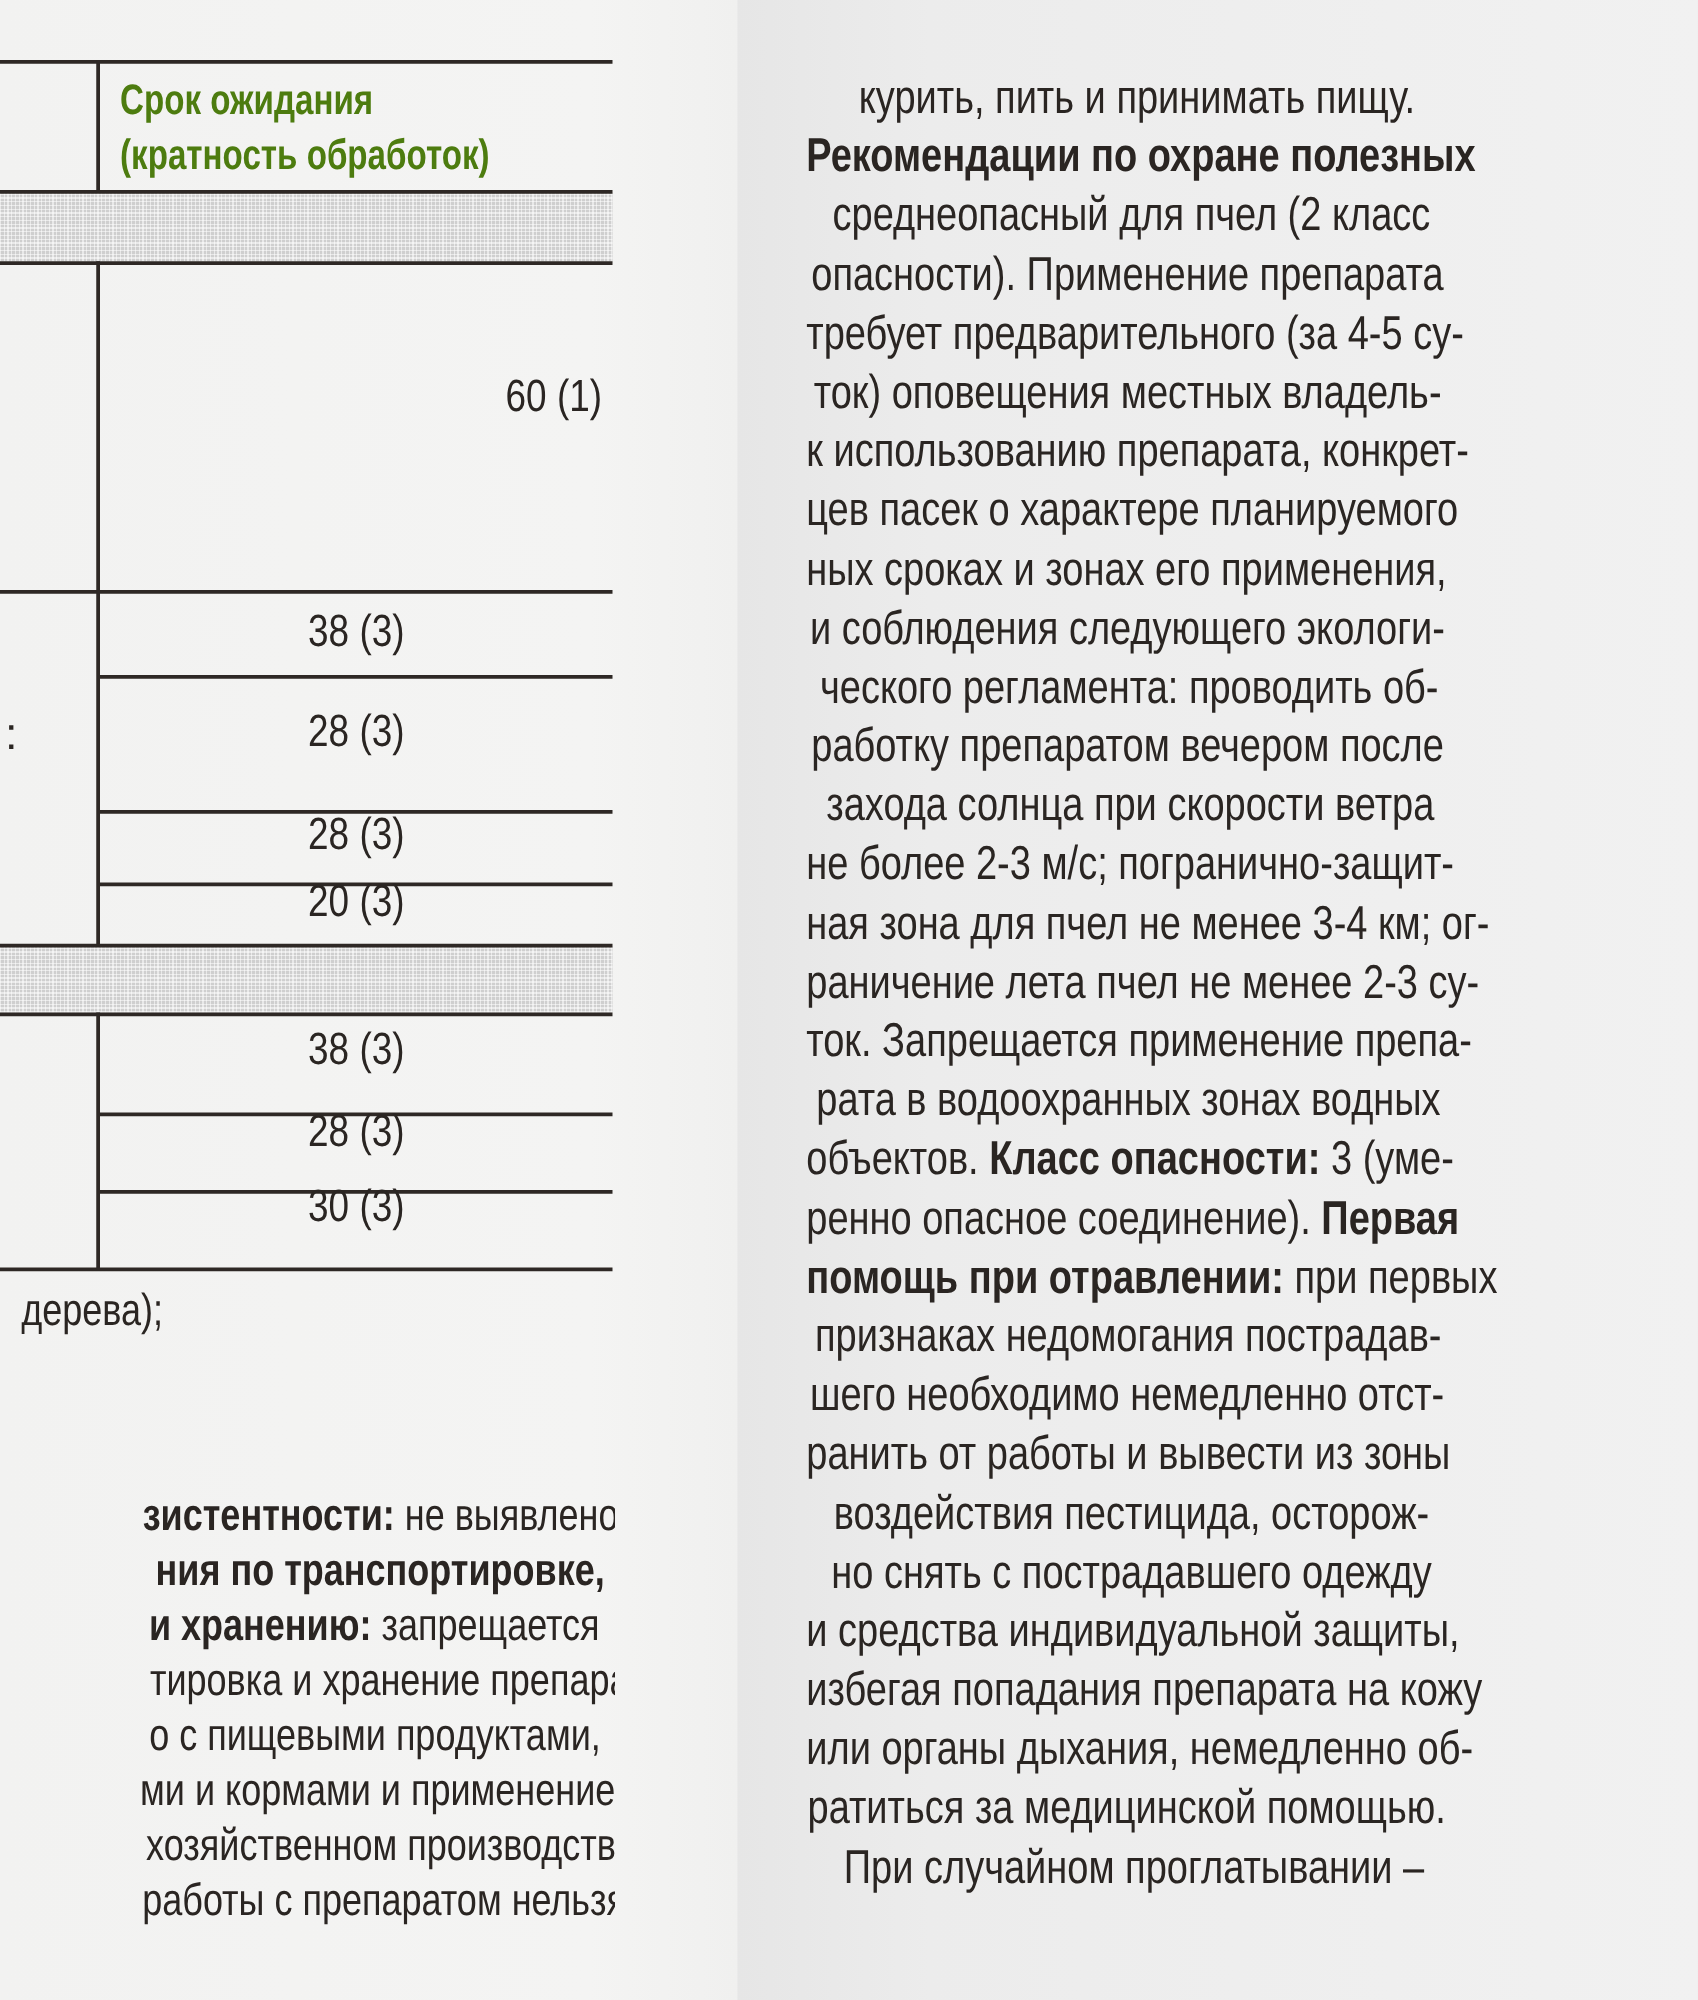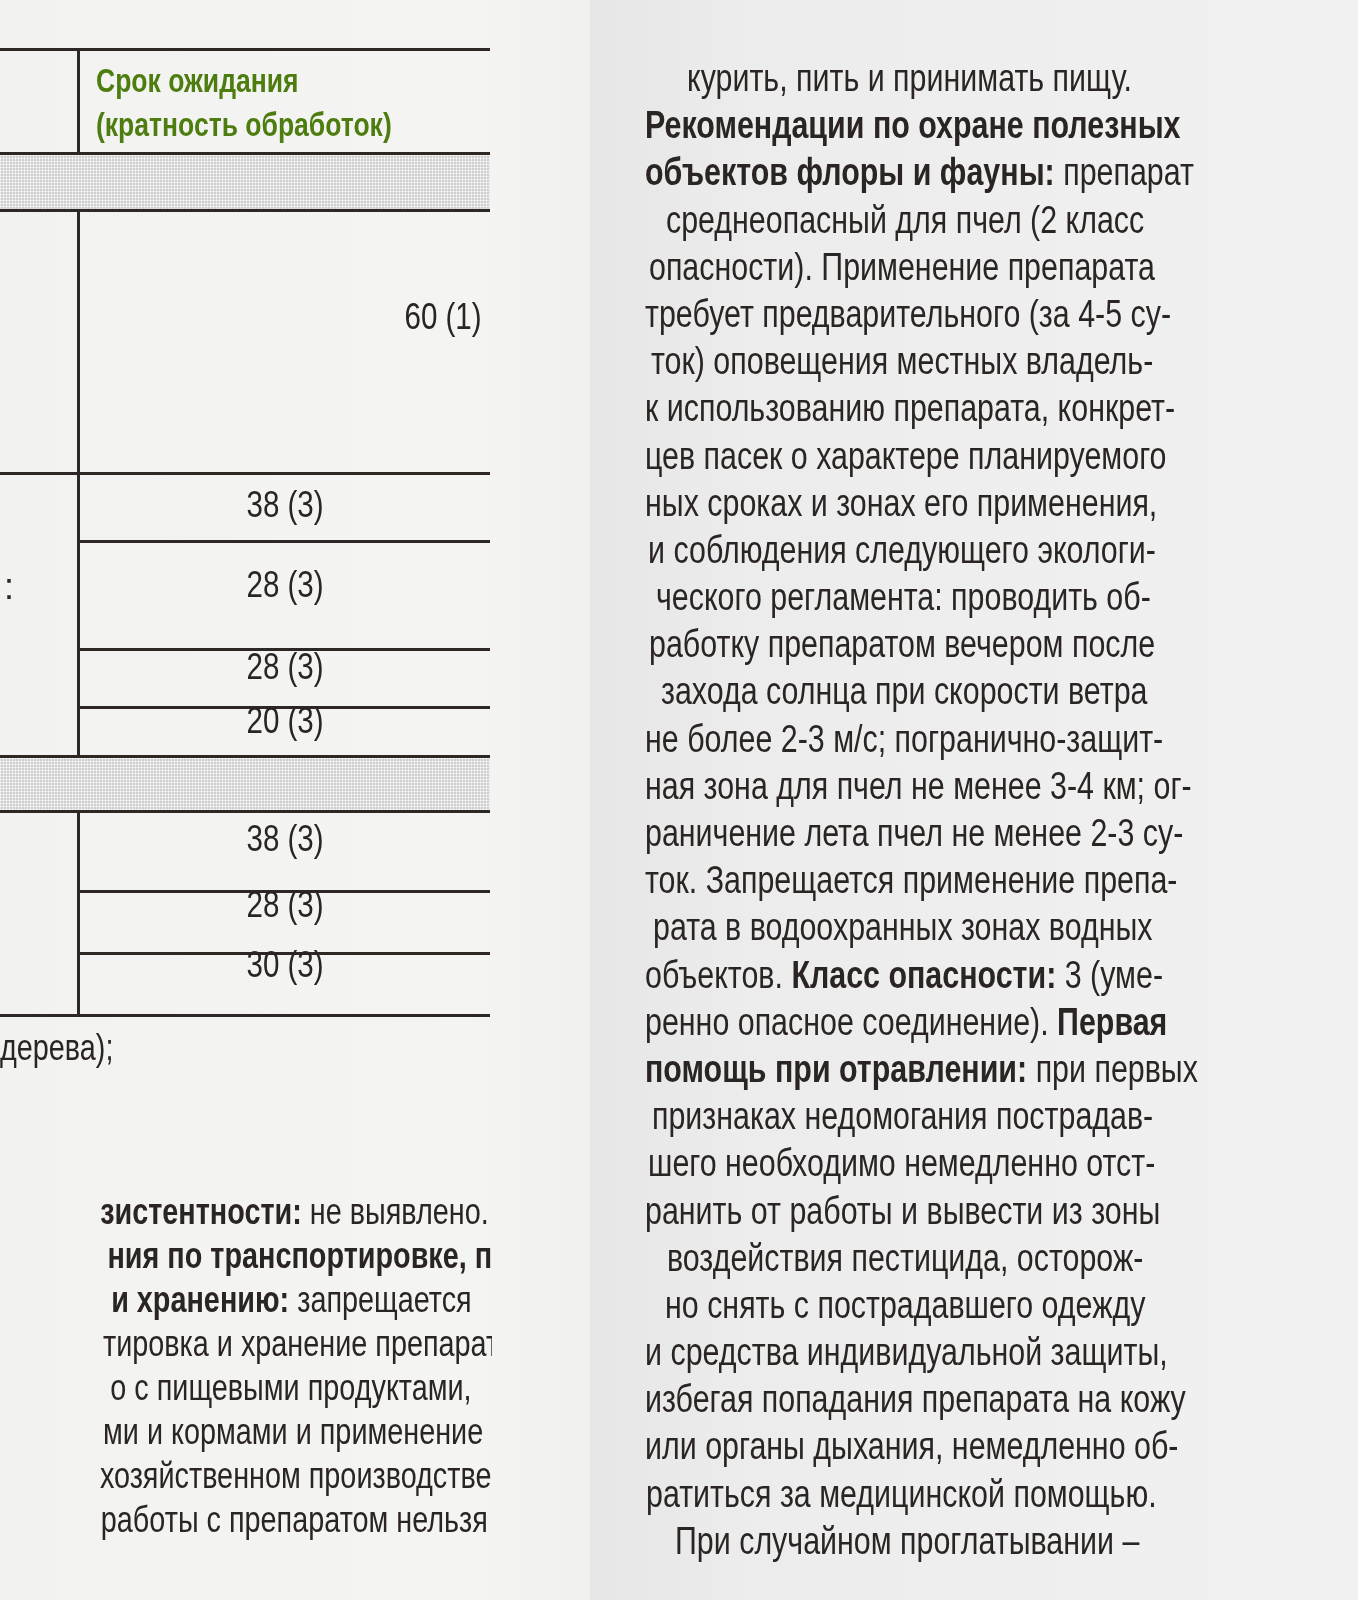--- a/index.html
+++ b/index.html
@@ -38,21 +38,21 @@
   .cell {
     position:absolute; left:80px; width:410px; text-align:center;
     font-size:36px; color:#2a2522;
   }
   .cell span { display:inline-block; transform:scaleX(0.82); }
 
   
   .ltext {
     position:absolute; left:0; width:495px; font-size:36px; line-height:44px; color:#2a2522;
   }
-  .ltext .line { height:44px; white-space:nowrap; overflow:hidden; }
+  .ltext .line { height:44px; white-space:nowrap; overflow:hidden;margin-left:17px; }
   .ltext .line .cond { transform:scaleX(0.80); }
   .rtl { text-align:center; }
   .rtl .cond { transform-origin:right top; }
   b { font-weight:bold; }
 
   
   .rcol {
     position:absolute; left:645px; top:55px; width:640px;
     font-size:38px; line-height:47.2px; color:#2a2522;text-align:center;
   }
@@ -114,21 +114,20 @@
   <div class="line"><span class="cond">тировка и хранение препарата</span></div>
   <div class="line"><span class="cond">о с пищевыми продуктами,</span></div>
   <div class="line"><span class="cond">ми и кормами и применение</span></div>
   <div class="line"><span class="cond">хозяйственном производстве.</span></div>
   <div class="line"><span class="cond">работы с препаратом нельзя</span></div>
 </div>
 
 <div class="rcol">
   <div class="line"><span class="cond">курить, пить и принимать пищу.</span></div>
   <div class="line"><span class="cond"><b>Рекомендации по охране полезных</b></span></div>
-  <div class="line"><span class="cond"><b>объектов флоры и фауны:</b><span> препарат</span></span></div>
   <div class="line"><span class="cond">среднеопасный для пчел (2 класс</span></div>
   <div class="line"><span class="cond">опасности). Применение препарата</span></div>
   <div class="line"><span class="cond">требует предварительного (за 4-5 су-</span></div>
   <div class="line"><span class="cond">ток) оповещения местных владель-</span></div>
   <div class="line"><span class="cond">к использованию препарата, конкрет-</span></div>
   <div class="line"><span class="cond">цев пасек о характере планируемого</span></div>
   <div class="line"><span class="cond">ных сроках и зонах его применения,</span></div>
   <div class="line"><span class="cond">и соблюдения следующего экологи-</span></div>
   <div class="line"><span class="cond">ческого регламента: проводить об-</span></div>
   <div class="line"><span class="cond">работку препаратом вечером после</span></div>

